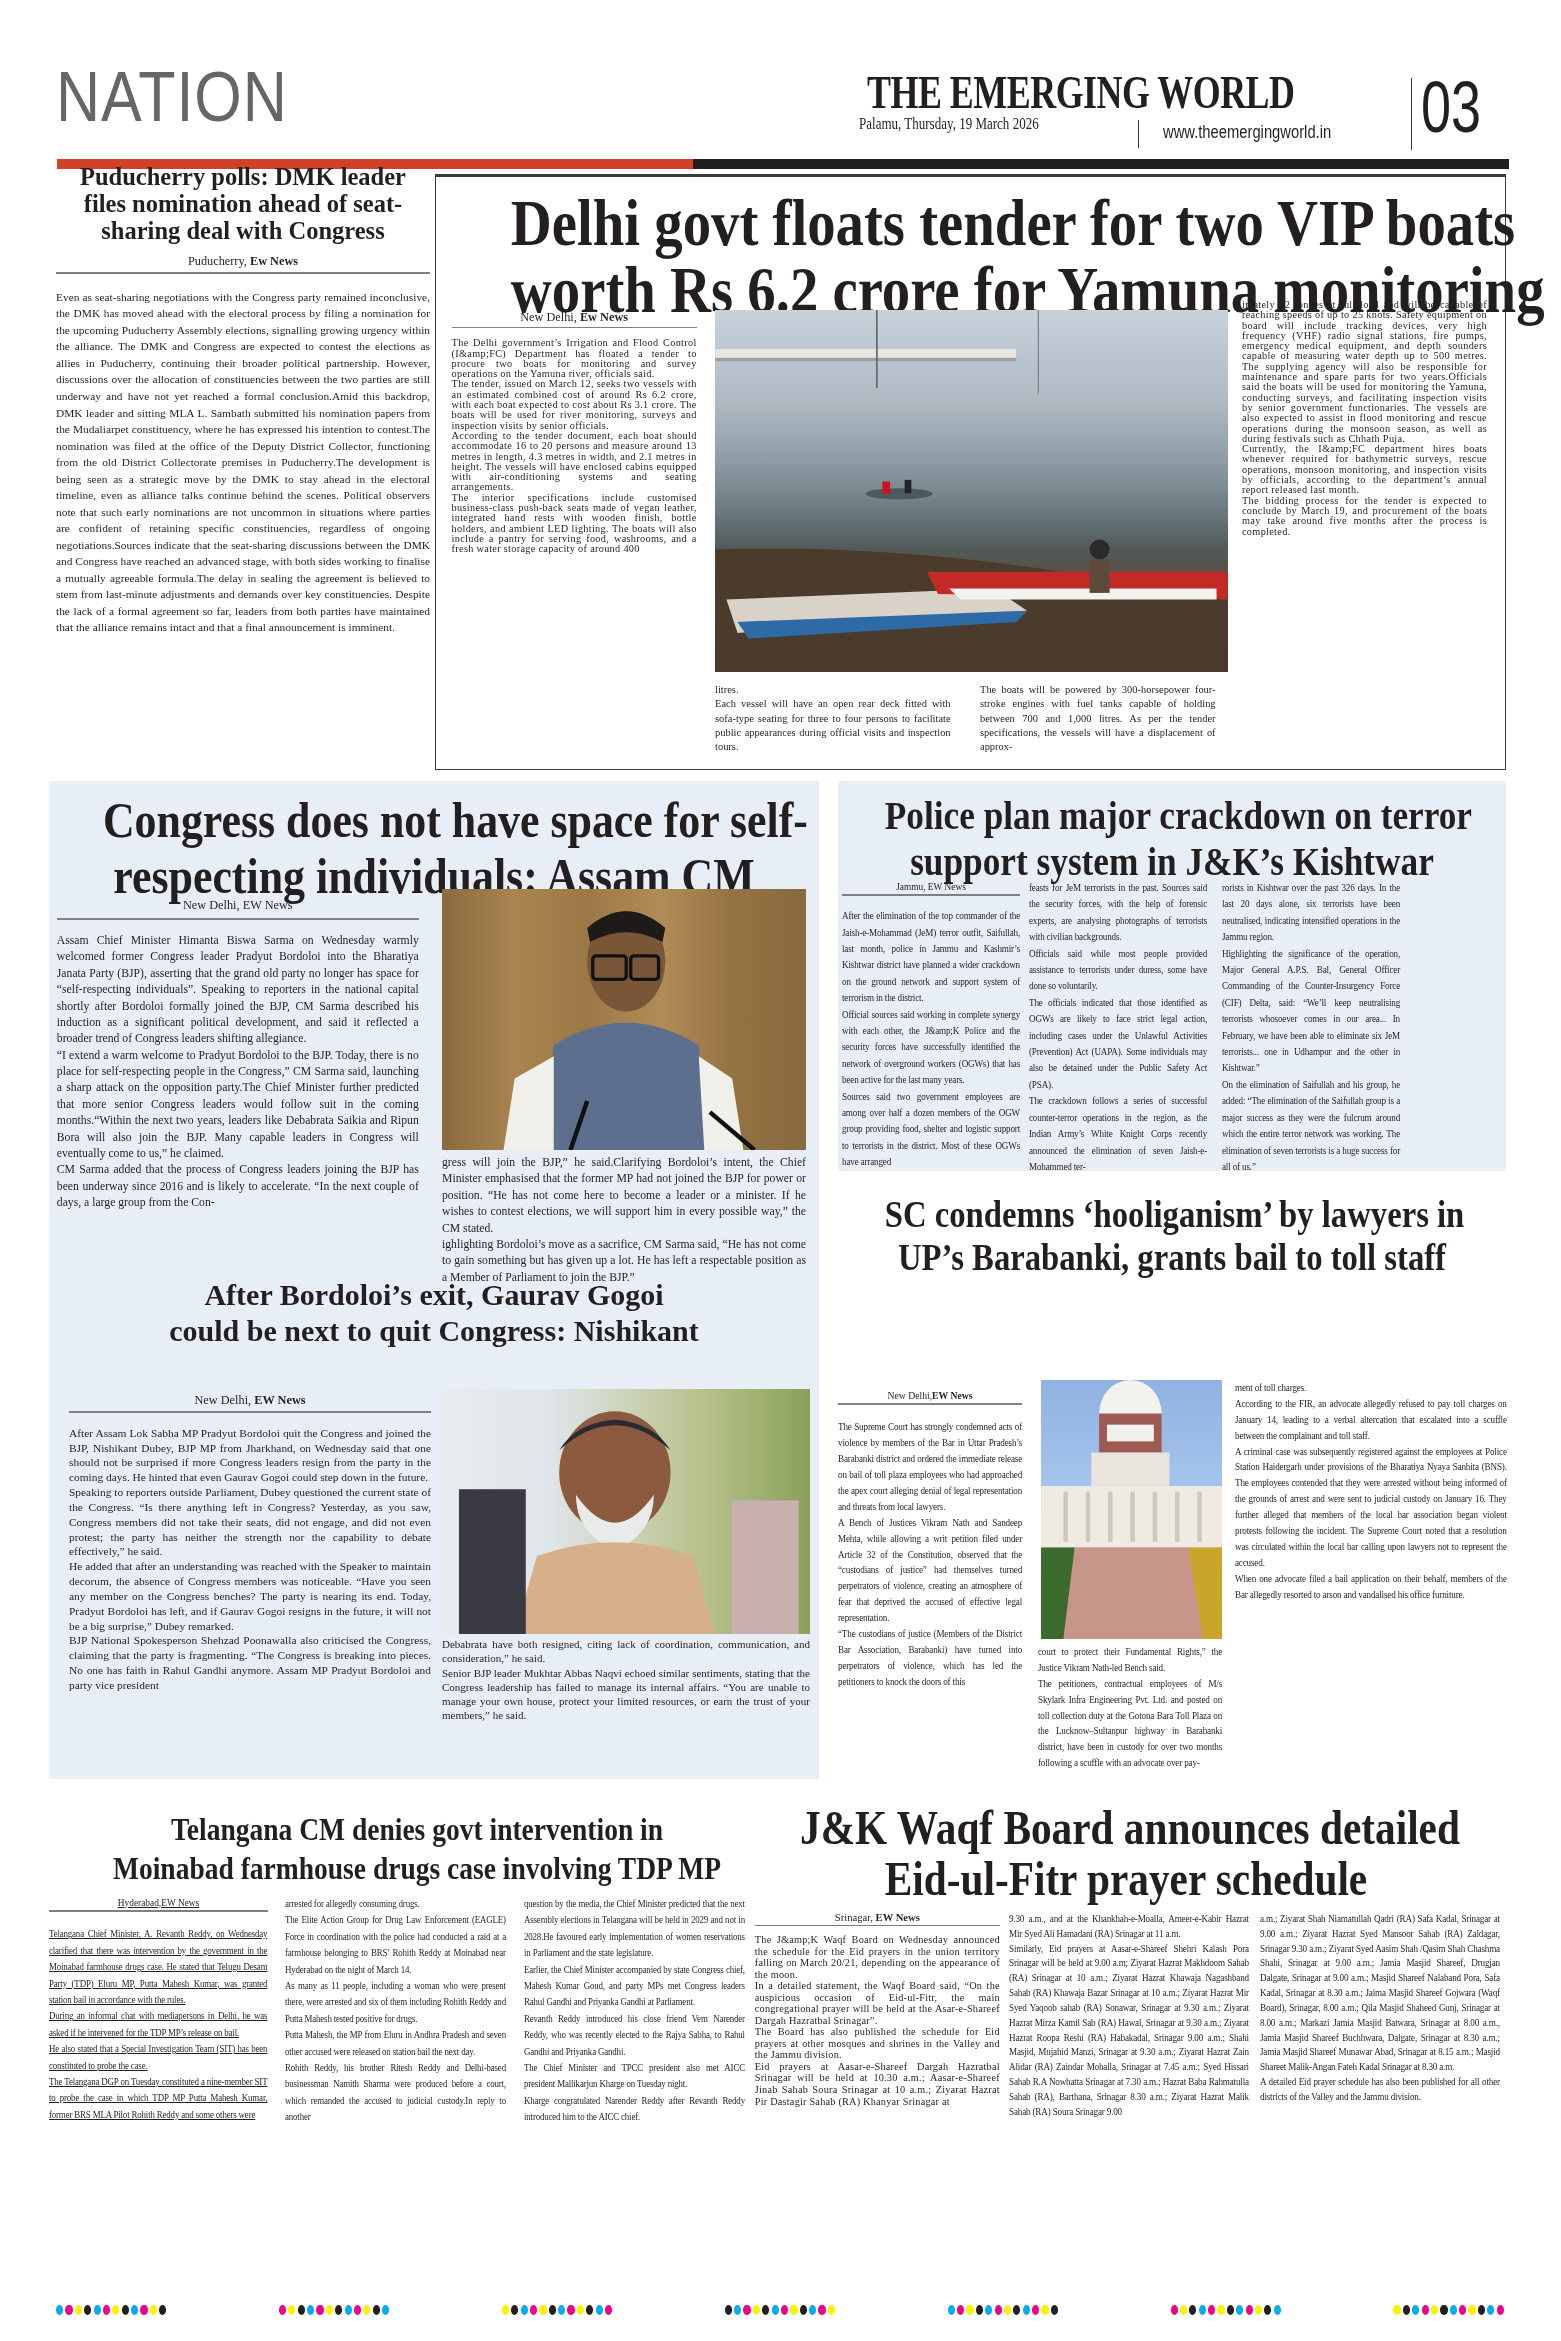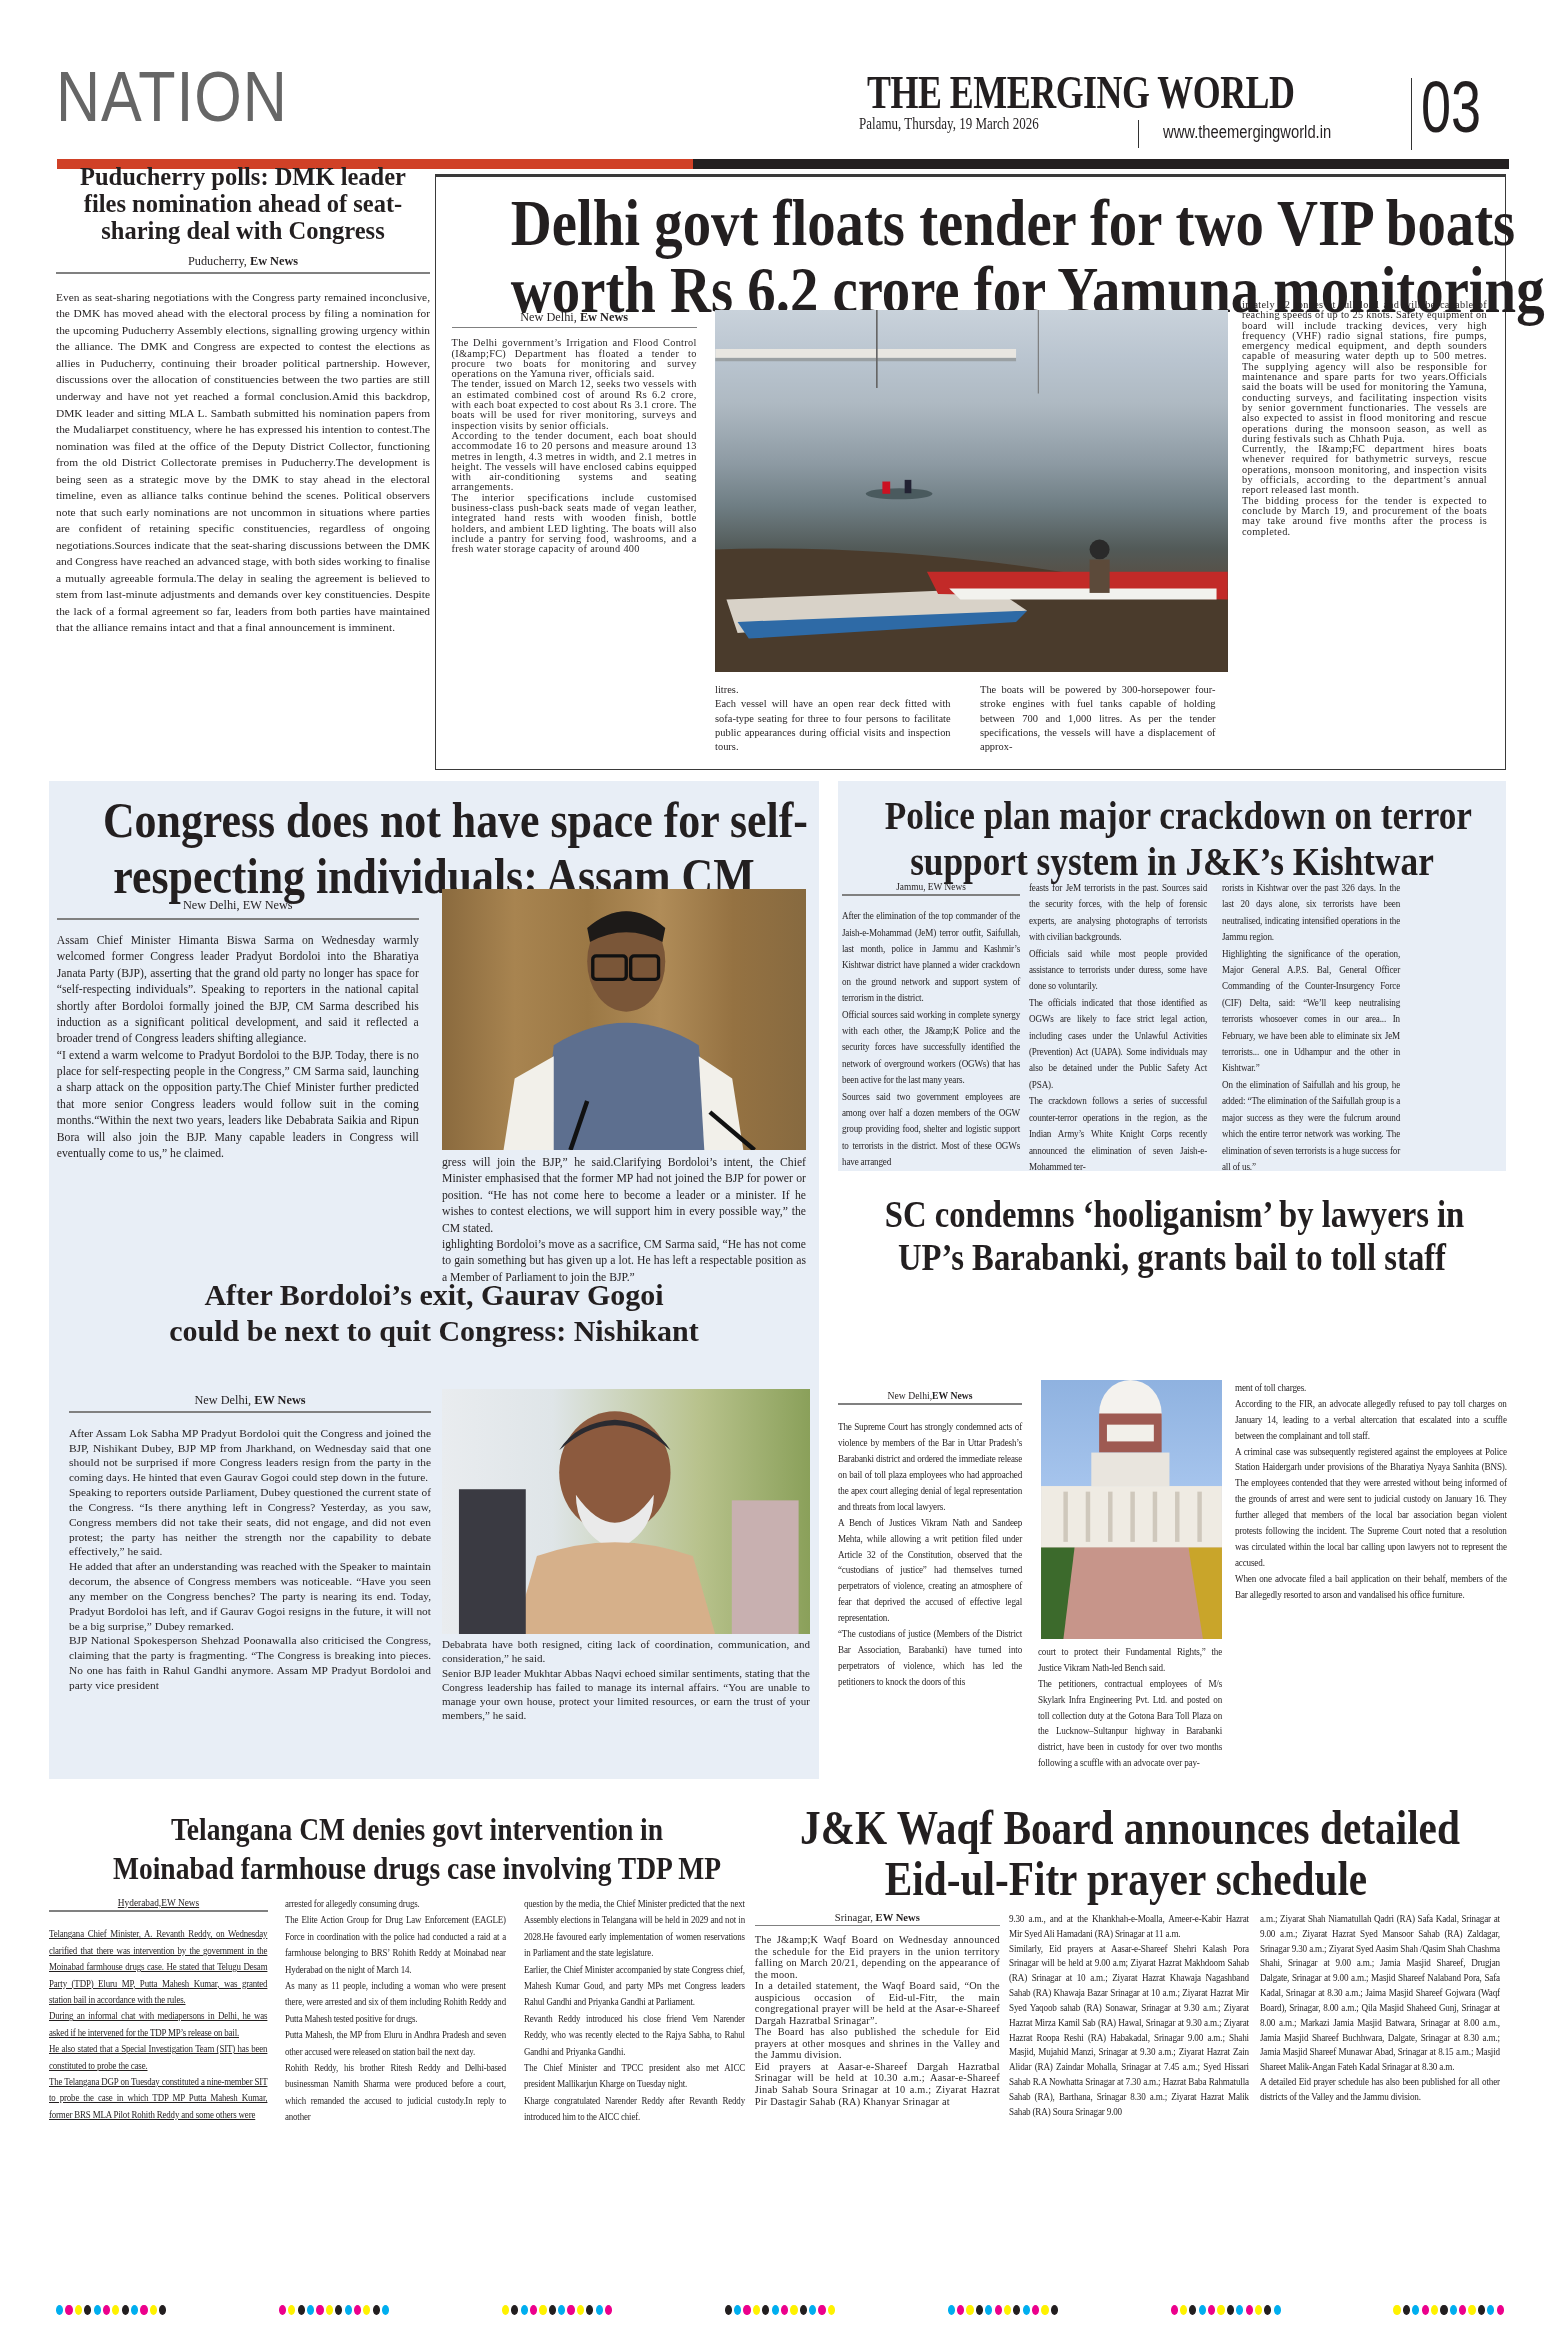--- a/index.html
+++ b/index.html
@@ -109,20 +109,21 @@
   <div class="condensed" style="position:absolute; left:0; right:0; top:11px; font-size:51px; line-height:1.1; transform:scaleX(0.86); white-space:nowrap;">
     <div>Congress does not have space for self-</div>
     <div>respecting individuals: Assam CM</div>
   </div>
   <div class="abs" style="left:7.8px; top:117px; width:362px;">
     <div class="byline" style="font-size:12.3px;">New Delhi, EW News</div>
     <div class="rule" style="margin-top:4.5px;"></div>
     <div class="body" style="margin-top:13.4px; font-size:11.7px; line-height:1.4;">
       <p>Assam Chief Minister Himanta Biswa Sarma on Wednesday warmly welcomed former Congress leader Pradyut Bordoloi into the Bharatiya Janata Party (BJP), asserting that the grand old party no longer has space for “self-respecting individuals”. Speaking to reporters in the national capital shortly after Bordoloi formally joined the BJP, CM Sarma described his induction as a significant political development, and said it reflected a broader trend of Congress leaders shifting allegiance.</p>
       <p>“I extend a warm welcome to Pradyut Bordoloi to the BJP. Today, there is no place for self-respecting people in the Congress,” CM Sarma said, launching a sharp attack on the opposition party.The Chief Minister further predicted that more senior Congress leaders would follow suit in the coming months.“Within the next two years, leaders like Debabrata Saikia and Ripun Bora will also join the BJP. Many capable leaders in Congress will eventually come to us,” he claimed.</p>
+      <p>CM Sarma added that the process of Congress leaders joining the BJP has been underway since 2016 and is likely to accelerate. “In the next couple of days, a large group from the Con-</p>
     </div>
   </div>
   <div class="abs photo" style="left:393px; top:108px; width:364px; height:261px; background:linear-gradient(90deg,#8a6a3e 0%,#a88450 20%,#9b7845 40%,#b08c58 60%,#957242 80%,#876a40 100%);">
     <svg width="364" height="261" viewBox="0 0 652 468">
       <ellipse cx="330" cy="130" rx="70" ry="90" fill="#7a5638"></ellipse>
       <path d="M260 70 Q330 10 400 70 L395 95 Q330 60 265 95 Z" fill="#1d1a18"></path>
       <rect x="270" y="120" width="60" height="42" rx="6" fill="none" stroke="#111" stroke-width="6"></rect>
       <rect x="338" y="120" width="50" height="42" rx="6" fill="none" stroke="#111" stroke-width="6"></rect>
       <path d="M180 468 L200 280 Q330 200 460 280 L480 468 Z" fill="#5d6f8f"></path>
       <path d="M110 468 L130 340 L200 300 L200 468 Z" fill="#f2f0ea"></path>

